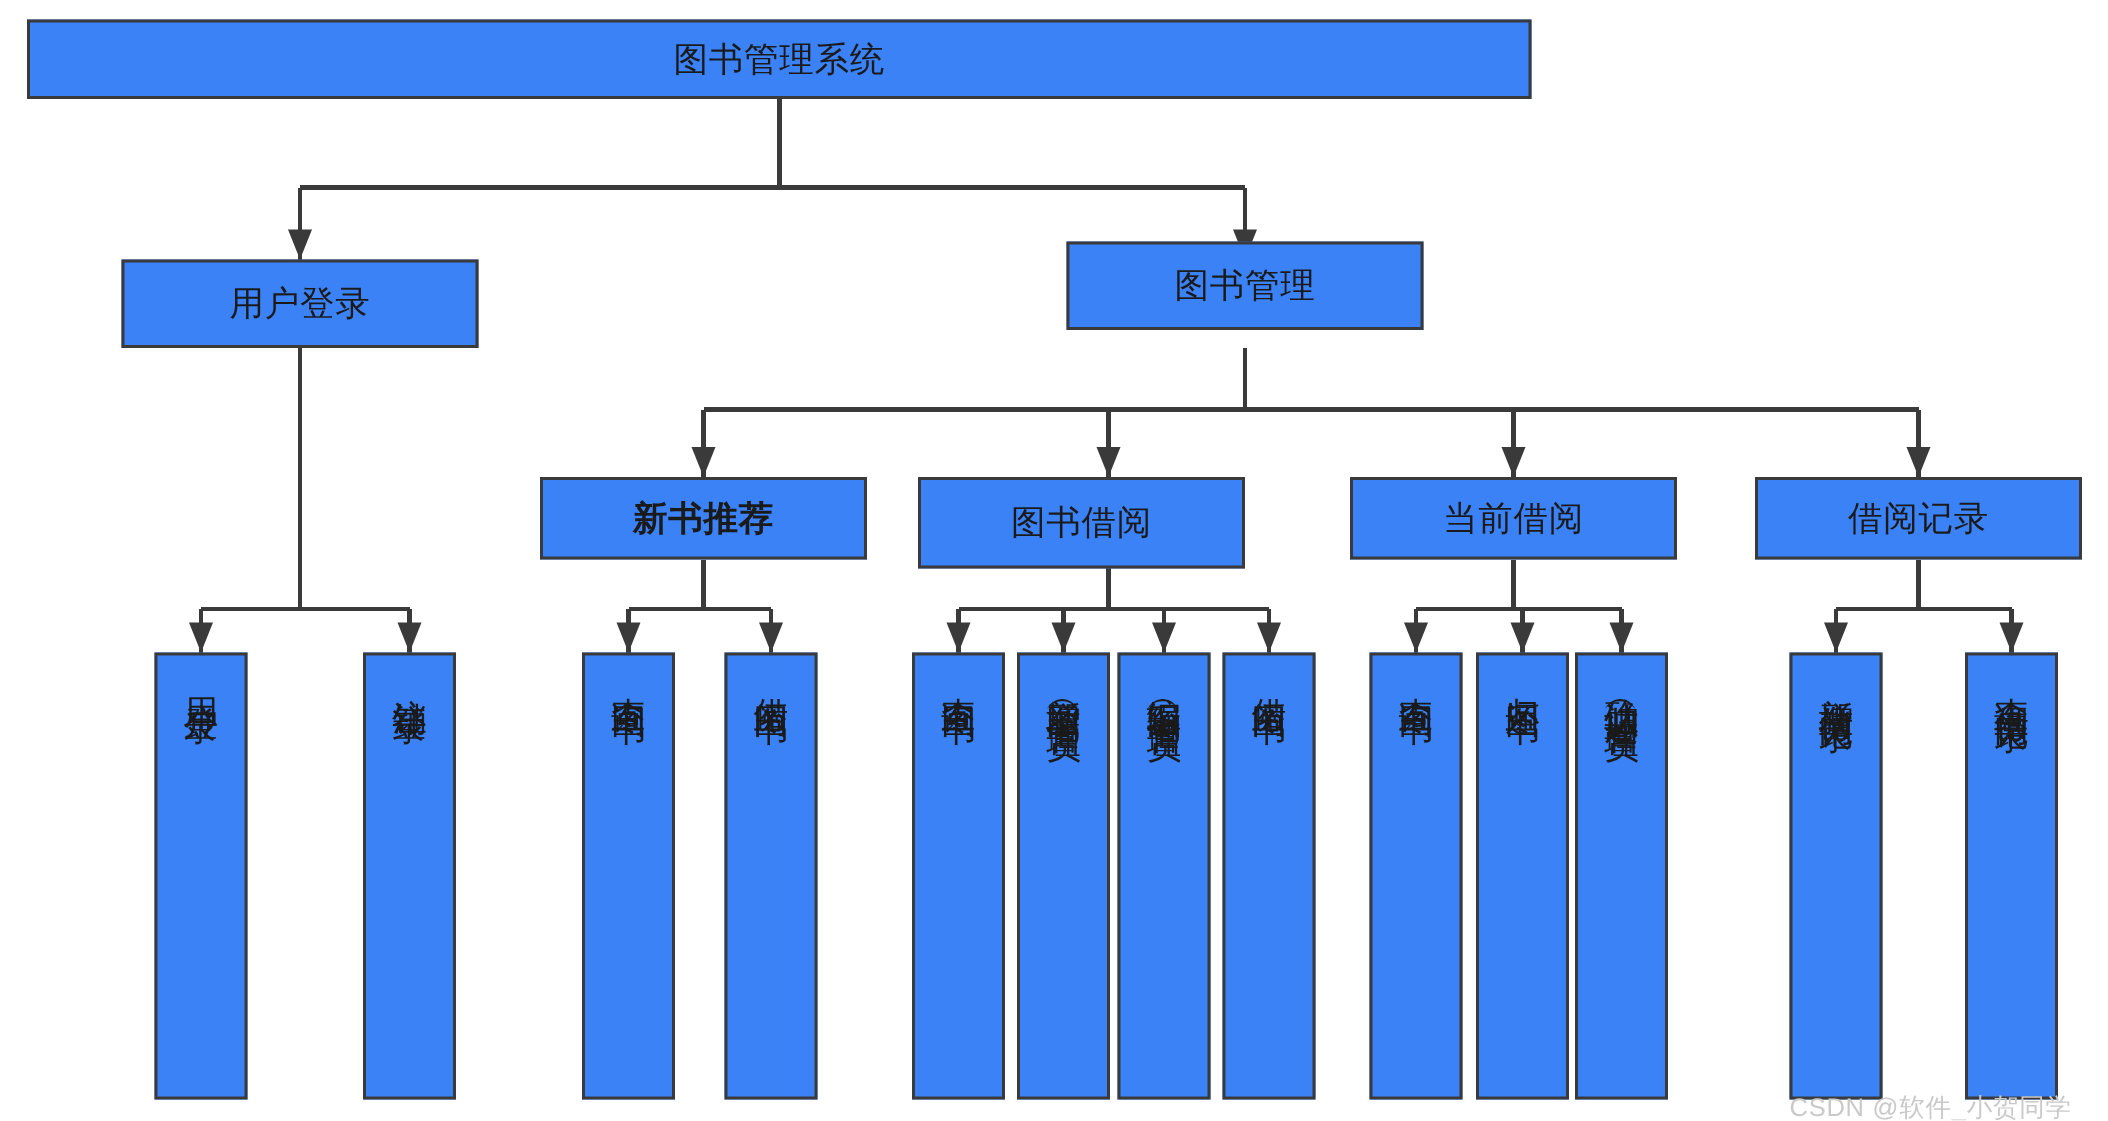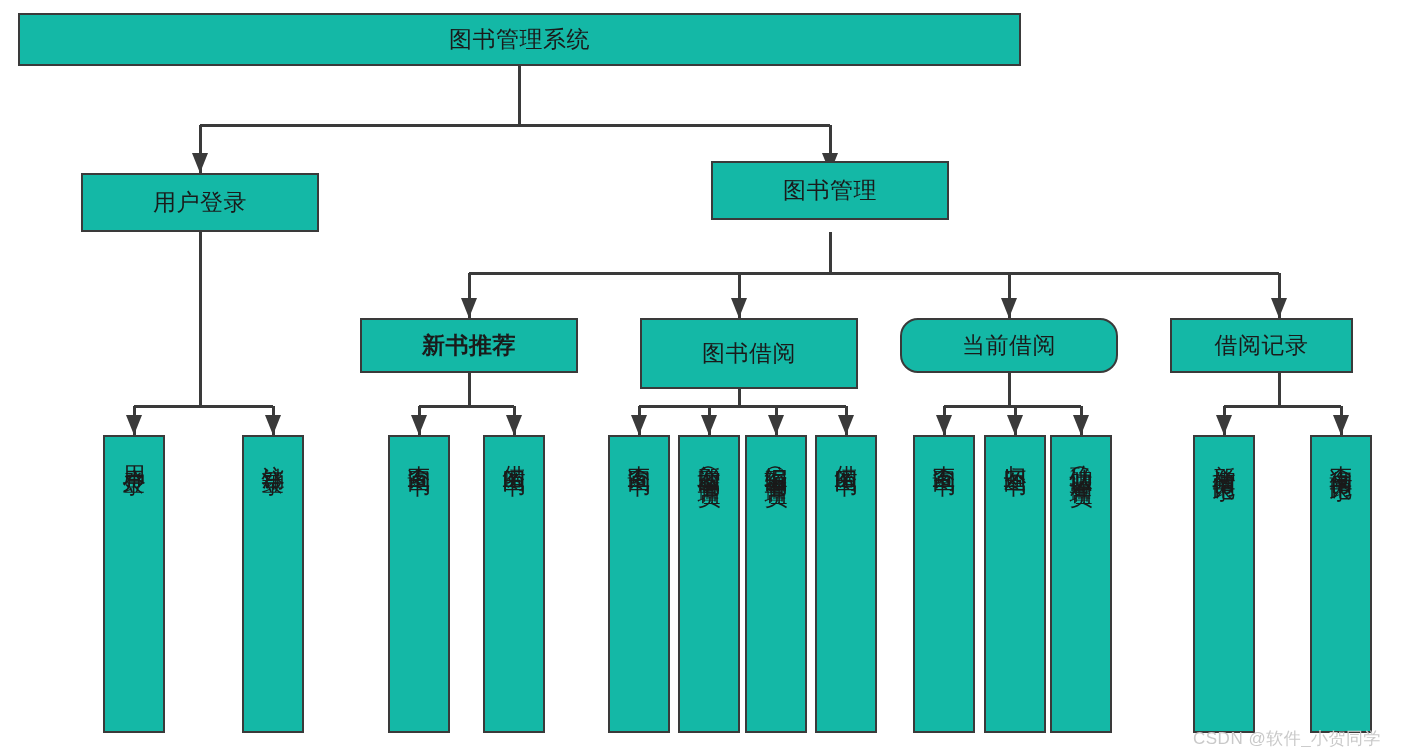--- a/index.html
+++ b/index.html
@@ -22,21 +22,21 @@
     position: absolute;
     top: 0;
     left: 0;
     width: 1405px;
     height: 747px;
     display: block;
   }
   .node-box {
     position: absolute;
     box-sizing: border-box;
-    background: #14b8a6;
+    background: #3b82f6;
     border: 2px solid #3a3a3a;
     display: flex;
     align-items: center;
     justify-content: center;
     overflow: hidden;
   }
   .node-label {
     color: #1a1a1a;
     text-align: center;
     line-height: 1.18;
@@ -135,27 +135,27 @@
       </div>
       <div class="node-box horizontal" style="left: 81px; top: 173px; width: 238px; height: 59px;">
         <span class="node-label">用户登录</span>
       </div>
       <div class="node-box horizontal" style="left: 711px; top: 161px; width: 238px; height: 59px;">
         <span class="node-label">图书管理</span>
       </div>
       <div class="node-box horizontal" style="left: 360px; top: 318px; width: 218px; height: 55px; font-weight: bold;">
         <span class="node-label">新书推荐</span>
       </div>
-      <div class="node-box horizontal" style="left: 640px; top: 318px; width: 218px; height: 71px;">
+      <div class="node-box horizontal" style="left: 612px; top: 318px; width: 218px; height: 61px;">
         <span class="node-label">图书借阅</span>
       </div>
-      <div class="node-box horizontal" style="left: 900px; top: 318px; width: 218px; height: 55px; border-radius: 18px;">
+      <div class="node-box horizontal" style="left: 900px; top: 318px; width: 218px; height: 55px;">
         <span class="node-label">当前借阅</span>
       </div>
-      <div class="node-box horizontal" style="left: 1170px; top: 318px; width: 183px; height: 55px;">
+      <div class="node-box horizontal" style="left: 1170px; top: 318px; width: 218px; height: 55px;">
         <span class="node-label">借阅记录</span>
       </div>
       <div class="node-box vertical" style="left: 103px; top: 435px; width: 62px; height: 298px;">
         <span class="node-label">用户登录</span>
       </div>
       <div class="node-box vertical" style="left: 242px; top: 435px; width: 62px; height: 298px;">
         <span class="node-label">注销登录</span>
       </div>
       <div class="node-box vertical" style="left: 388px; top: 435px; width: 62px; height: 298px;">
         <span class="node-label">查询图书</span>

